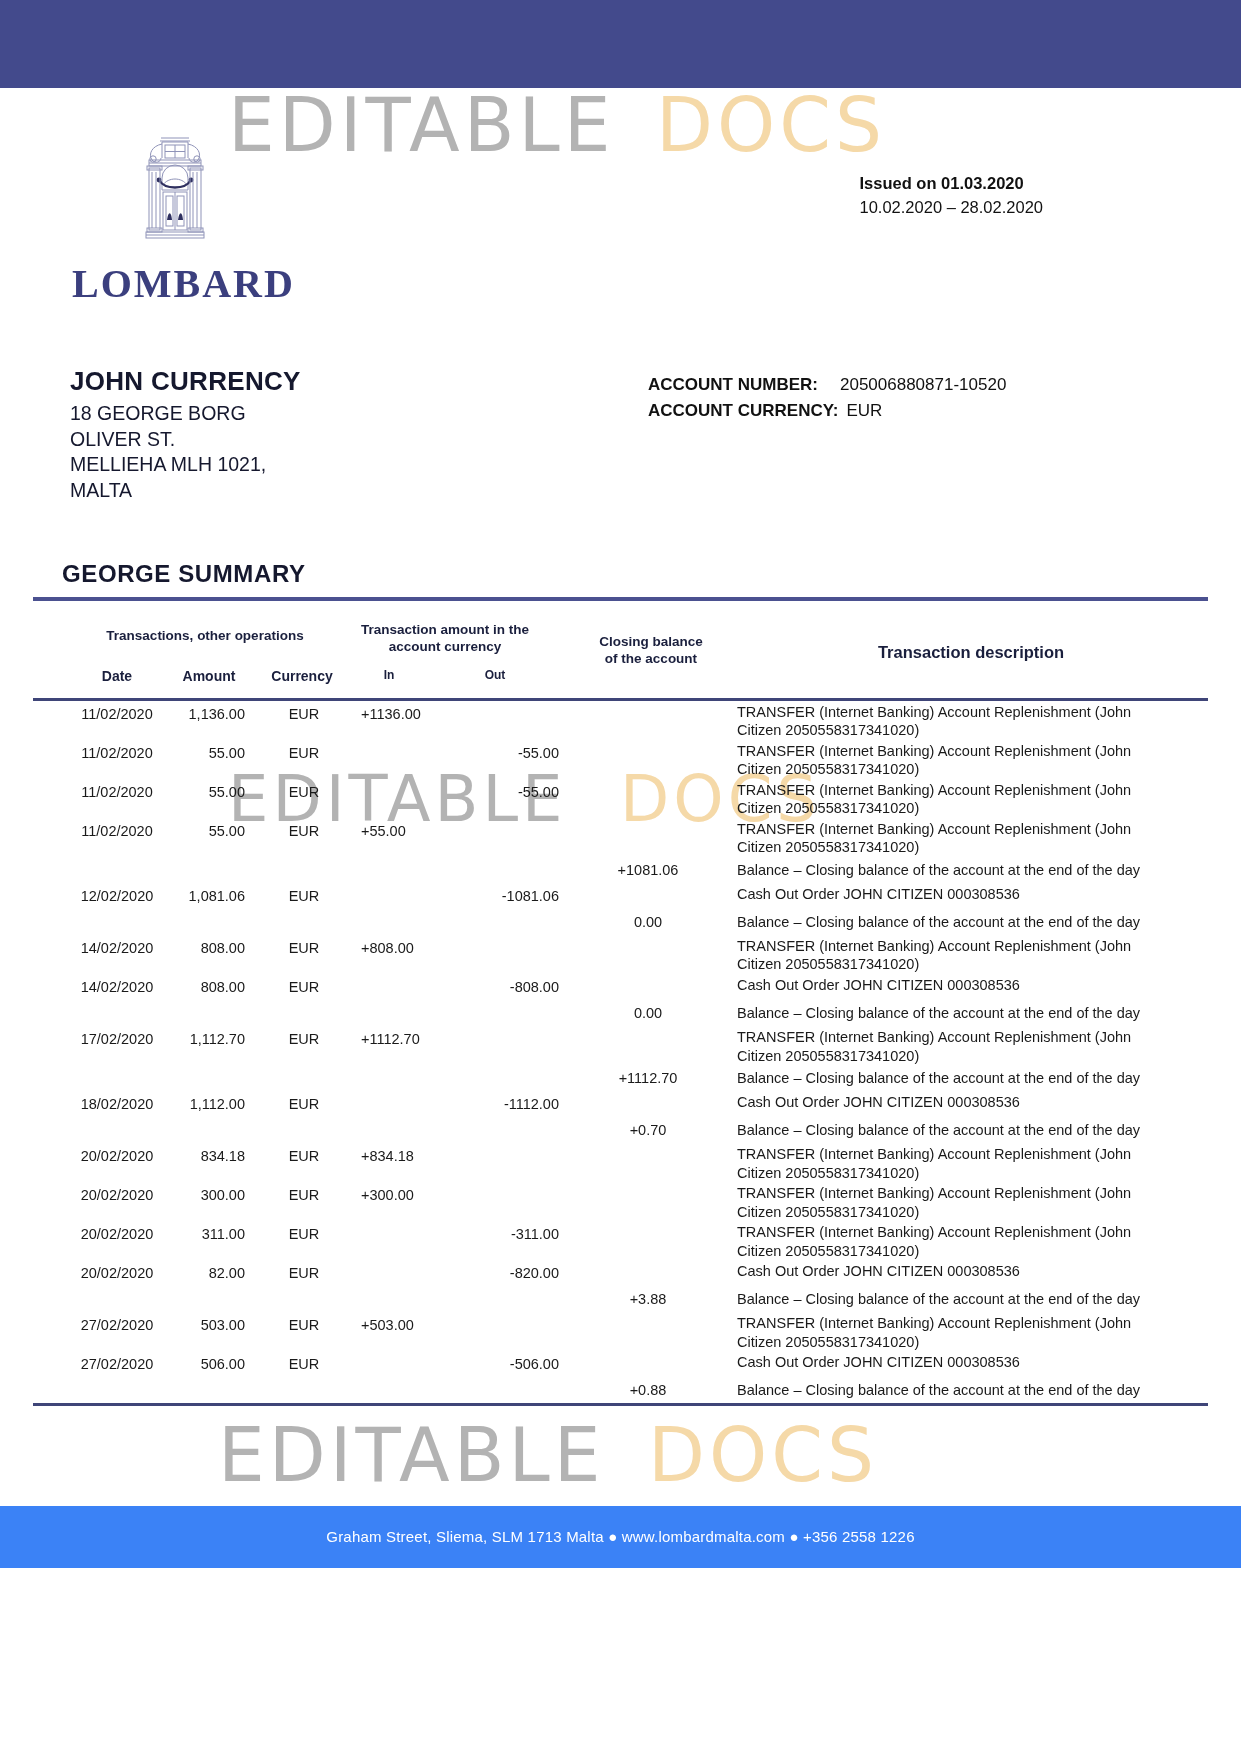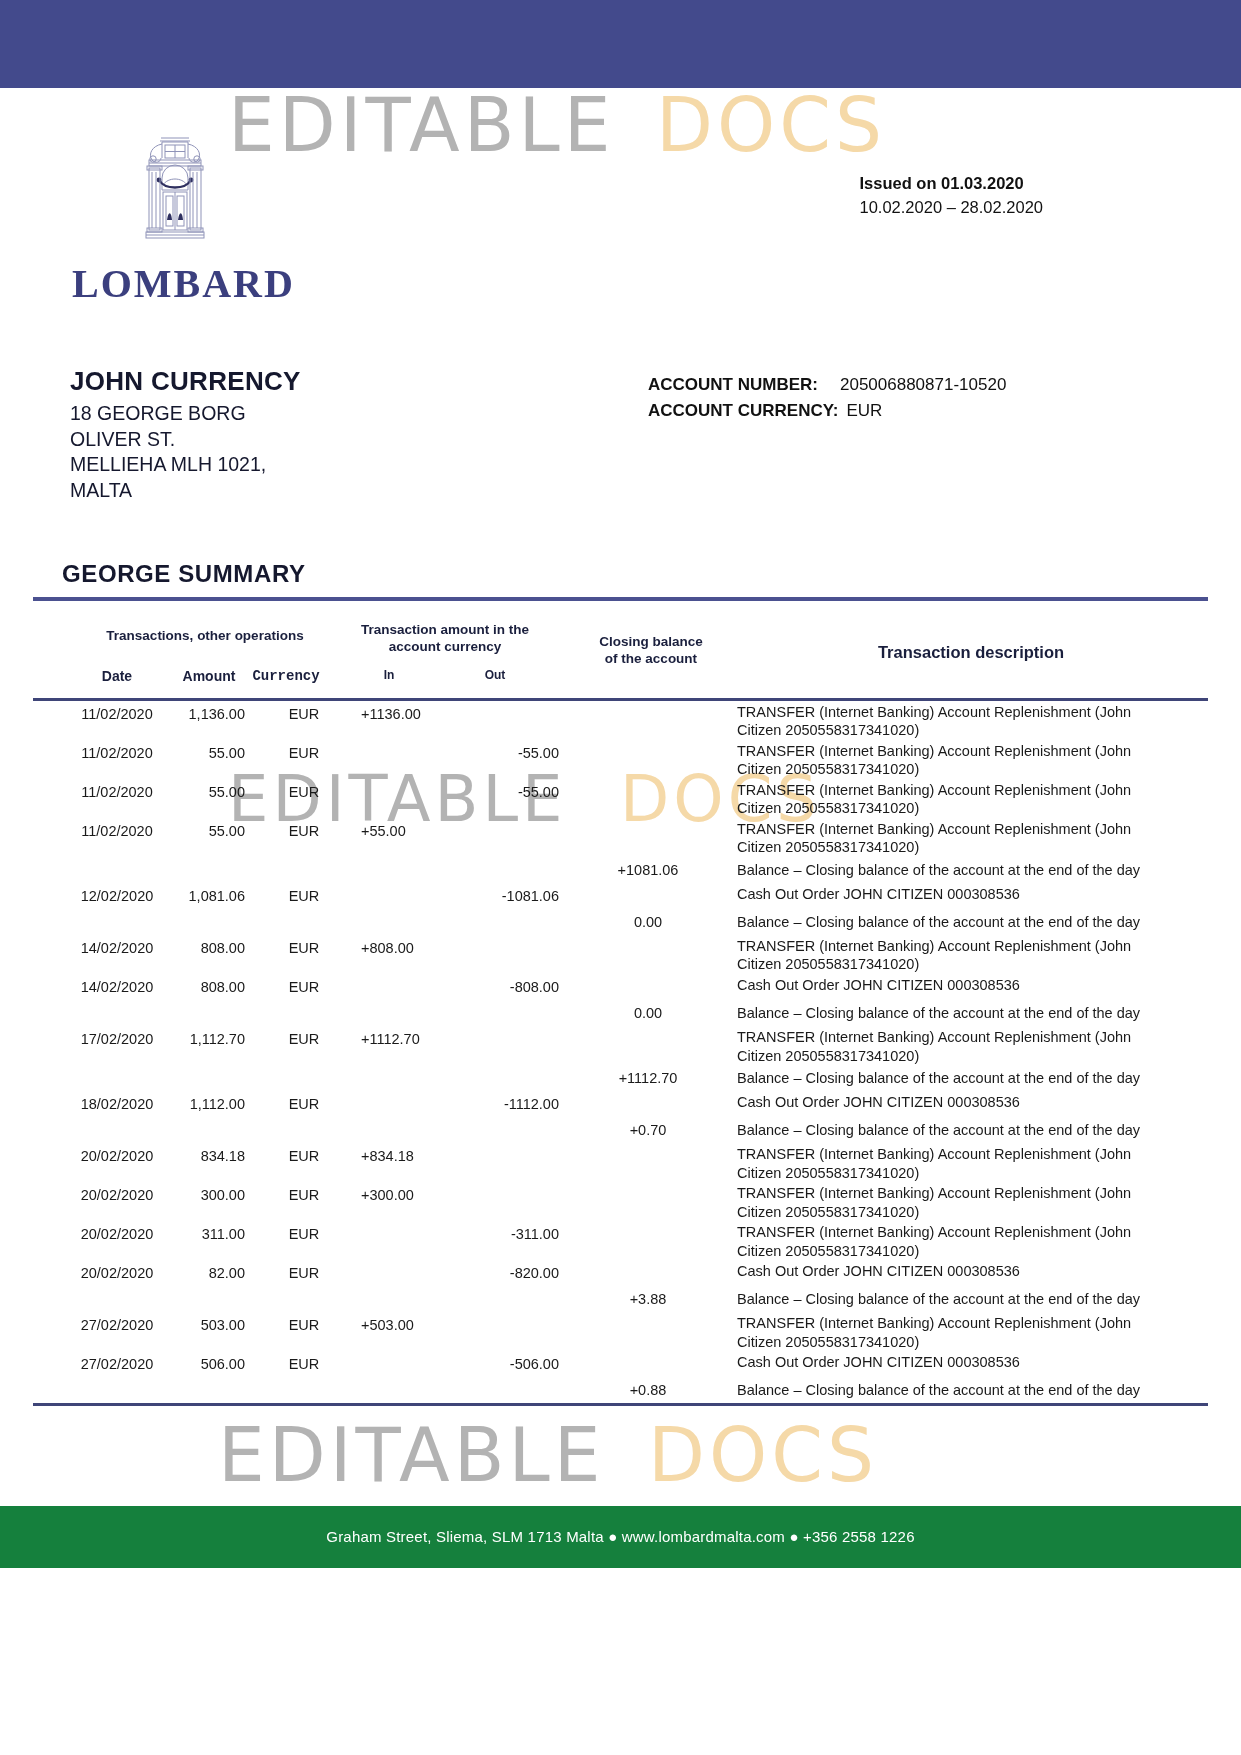--- a/index.html
+++ b/index.html
@@ -17,21 +17,21 @@
   .band-top {
     position: absolute;
     left: 0; top: 0;
     width: 1241px; height: 88px;
     background: #434a8c;
   }
   .band-bottom {
     position: absolute;
     left: 0; top: 1506px;
     width: 1241px; height: 62px;
-    background: #15803d;
+    background: #3b82f6;
   }
   .band-bottom-text {
     width: 100%;
     text-align: center;
     line-height: 62px;
     color: #ffffff;
     font-size: 15px;
     letter-spacing: 0.2px;
   }
 
@@ -166,21 +166,21 @@
 
   .th-sub {
     position: absolute;
     top: 48px;
     font-size: 14px;
     font-weight: bold;
     text-align: center;
   }
   .th-date { left: 38px;  width: 92px; }
   .th-amt  { left: 130px; width: 92px; }
-  .th-cur  { left: 204px; width: 98px; font-family: Liberation Mono, monospace; }
+  .th-cur  { left: 220px; width: 98px; }
   .th-in   { left: 306px; width: 100px; font-size: 12px; }
   .th-out  { left: 406px; width: 112px; font-size: 12px; }
 
   .rule-head {
     height: 2.5px;
     background: #3f4578;
     width: 100%;
   }
   .rule-foot {
     height: 2.5px;

